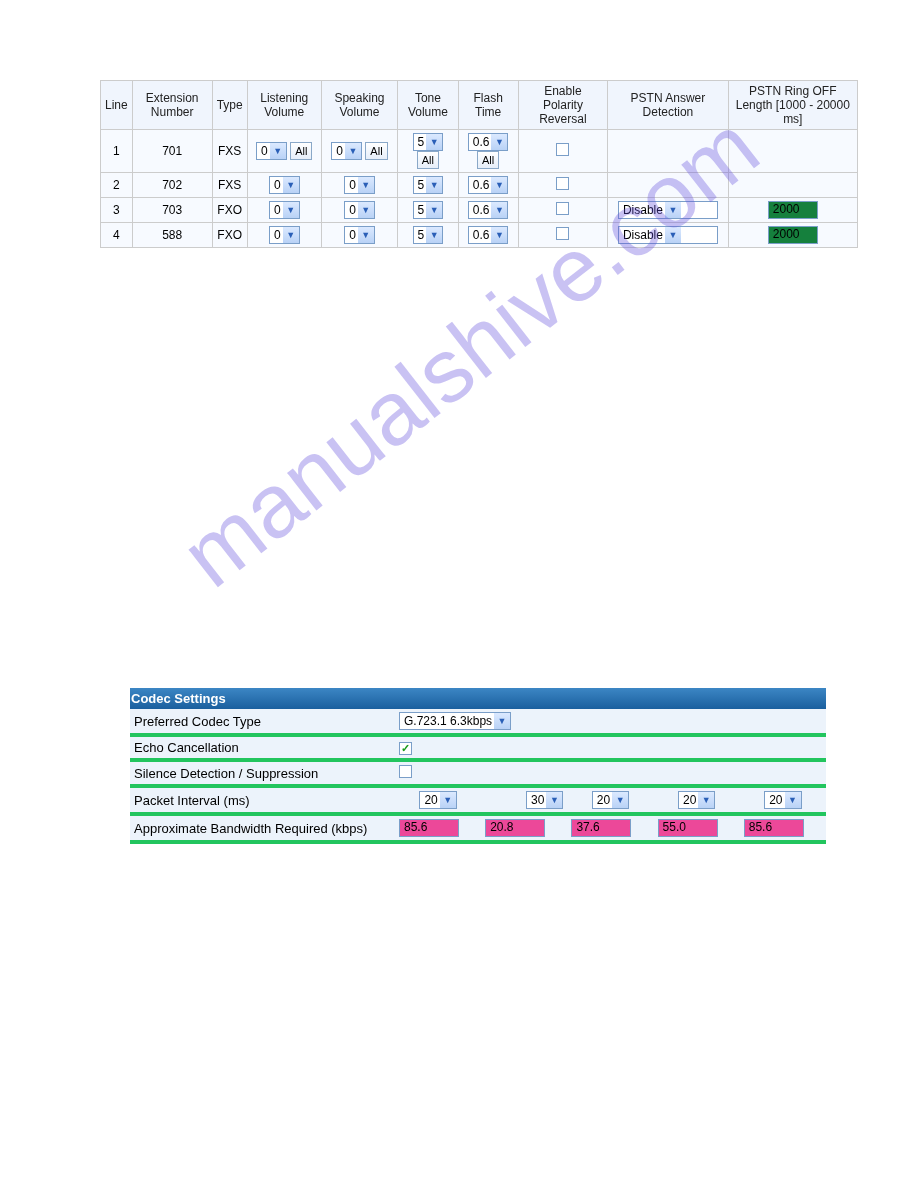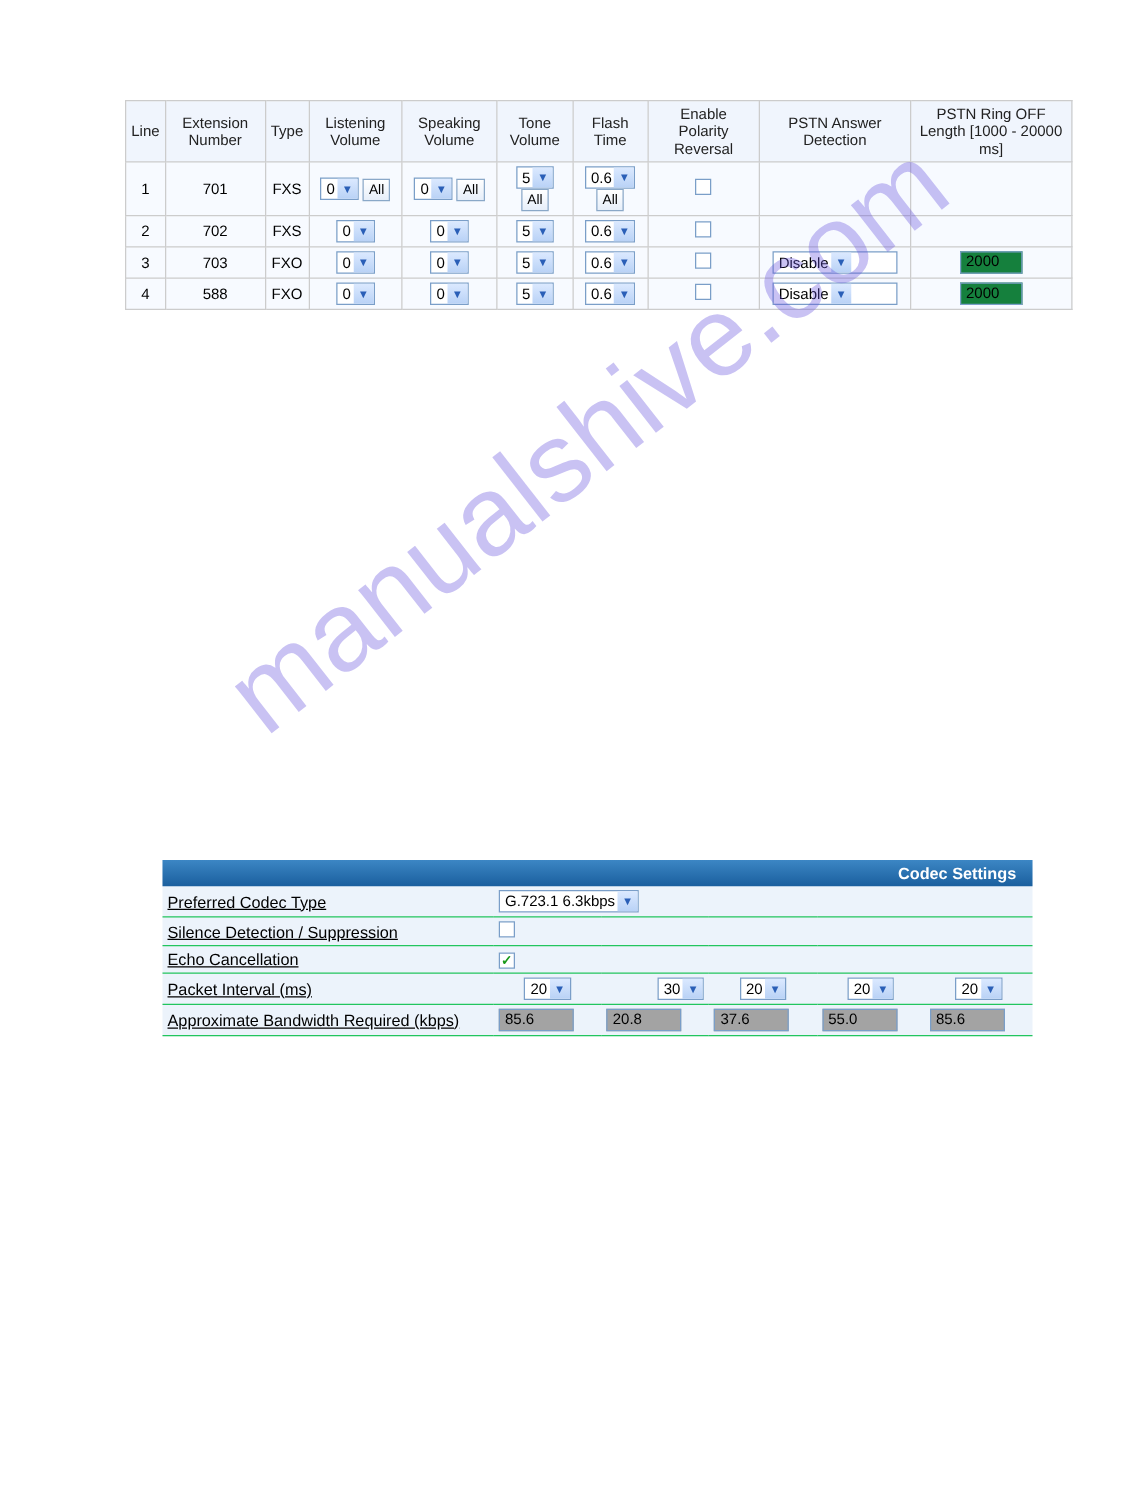--- a/index.html
+++ b/index.html
@@ -129,37 +129,37 @@
     margin-top: 440px;
     margin-left: 70px;
     margin-right: 32px;
     background: #ecf3fb;
     font-size: 13px;
   }
   .codec-title {
     background: linear-gradient(#3c86c4,#1a5f9e);
     color: #fff;
     font-weight: bold;
-    text-align: right;
-    padding: 3px 13px;
+    text-align: left;
+    padding: 3px 1px;
   }
   .codec-panel table {
     width: 100%;
     border-collapse: collapse;
   }
   .codec-panel td {
     padding: 3px 4px;
     vertical-align: middle;
   }
-  .codec-panel tr { border-bottom: 1px solid #22c55e; text-decoration: underline; }
+  .codec-panel tr { border-bottom: 4px solid #22c55e; }
   .label-cell { width: 265px; text-align:left; }
   .codec-cols td.center { text-align:left; }
   .bw {
     display:inline-block;
-    background:#a3a3a3;
+    background:#ec4899;
     border:1px solid #7a9ec8;
     height:18px;
     width:60px;
     padding:0 4px;
     font-size:12px;
     text-align:left;
   }
 </style>
 </head>
 <body>
@@ -296,26 +296,26 @@
           <tr>
         <td class="label-cell">Preferred Codec Type</td>
         <td colspan="5">
           <span class="sel wide">
             <span>G.723.1 6.3kbps</span>
                 <span class="arrow">▼</span>
           </span>
         </td>
       </tr>
       <tr>
+        <td class="label-cell">Echo Cancellation</td>
+        <td colspan="5"><span id="echo-chk" class="chk checked"></span></td>
+      </tr>
+      <tr>
         <td class="label-cell">Silence Detection / Suppression</td>
         <td colspan="5"><span id="silence-chk" class="chk"></span></td>
-      </tr>
-      <tr>
-        <td class="label-cell">Echo Cancellation</td>
-        <td colspan="5"><span id="echo-chk" class="chk checked"></span></td>
       </tr>
       <tr class="codec-cols" id="packet-row">
         <td class="label-cell">Packet Interval (ms)</td>
       <td class="center" style="text-align: center;"><span class="sel ">
                 <span>20</span>
                 <span class="arrow">▼</span>
               </span></td>
             <td class="center" style="text-align: right;"><span class="sel ">
                 <span>30</span>
                 <span class="arrow">▼</span>

